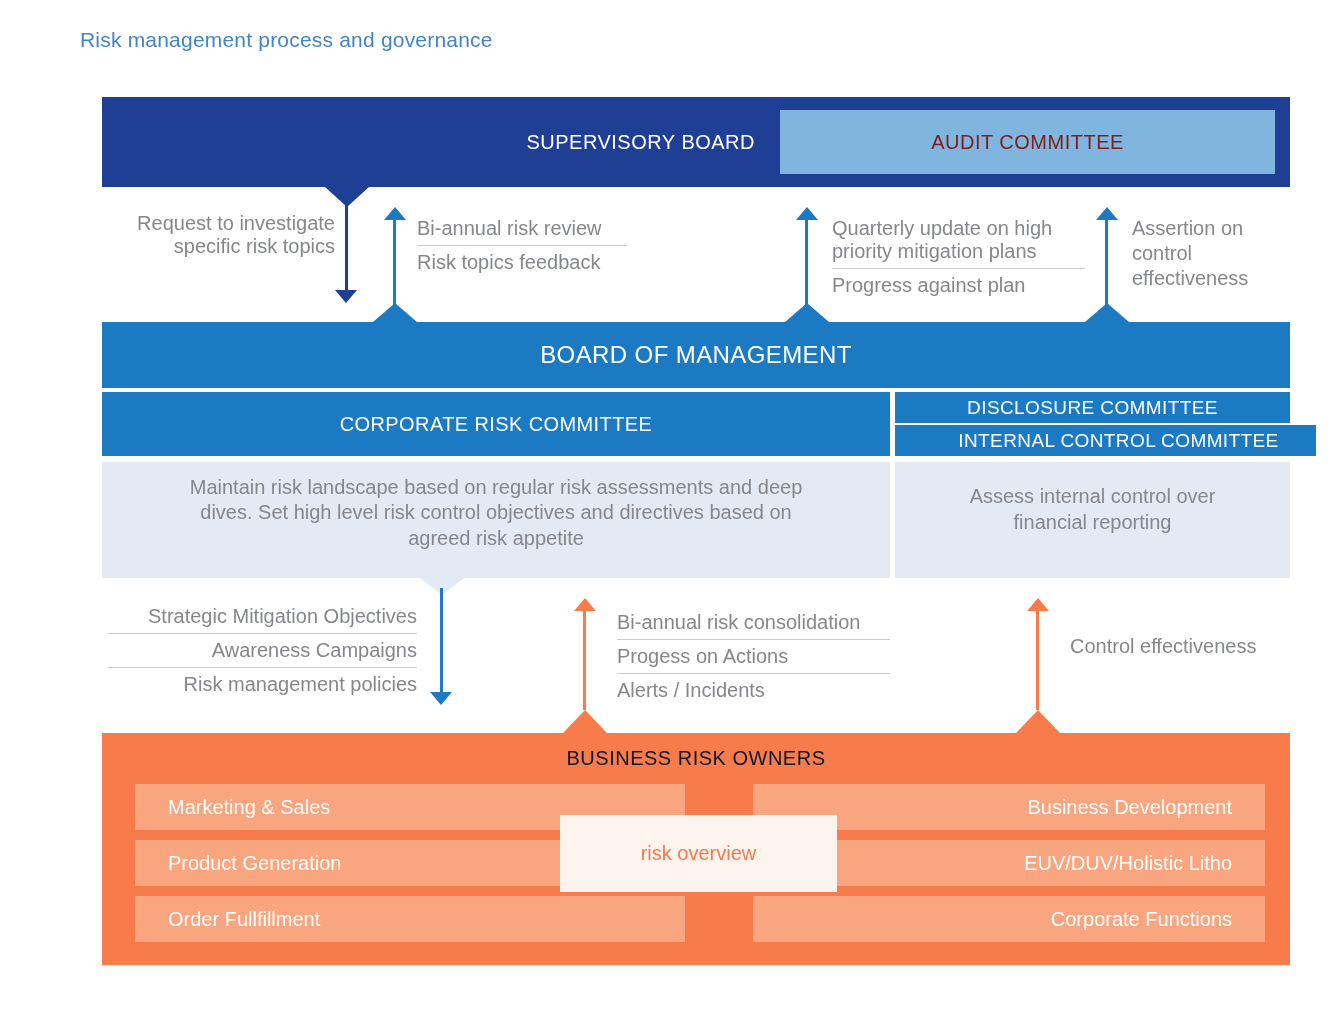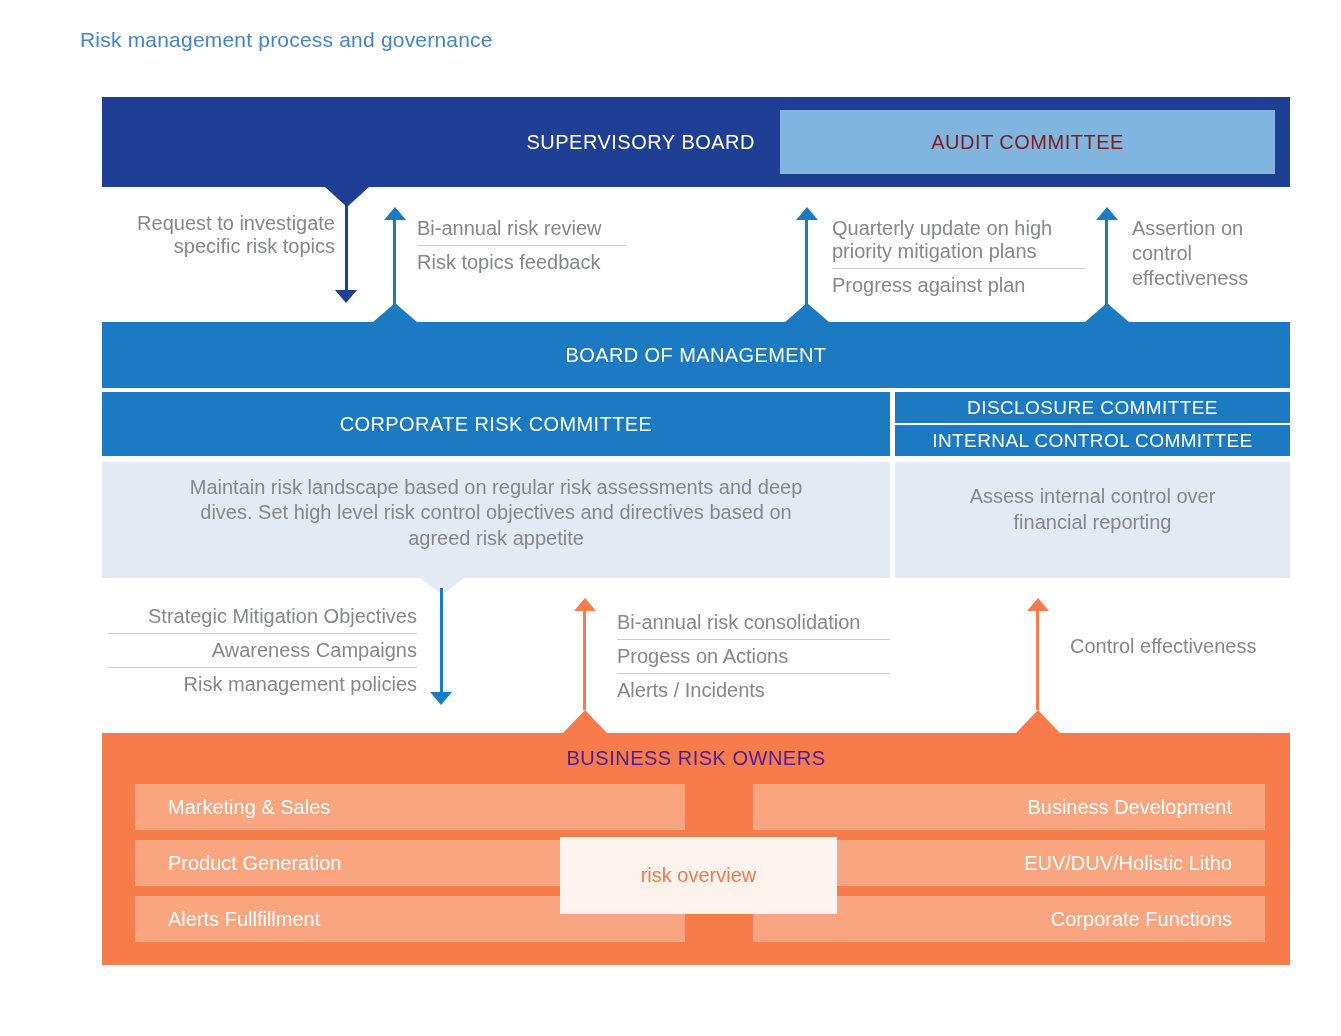--- a/index.html
+++ b/index.html
@@ -12,24 +12,24 @@
   .page-title{left:60px;top:28px;font-size:21px;color:#4285C6;letter-spacing:.2px;}
   
   .bar{display:flex;align-items:center;justify-content:center;color:#fff;letter-spacing:.4px;}
   .navy{background:#1F3F94;}
   .blue{background:#1C7AC3;}
   .supervisory{left:82px;top:97px;width:1188px;height:90px;}
   .supervisory-label{position:absolute;left:0;top:0;width:653px;height:90px;display:flex;
     align-items:center;justify-content:flex-end;font-size:20px;color:#fff;letter-spacing:.5px;}
   .audit{position:absolute;right:15px;top:13px;width:495px;height:64px;background:#7FB5DE;
     display:flex;align-items:center;justify-content:center;font-size:20px;color:#7f1d1d;letter-spacing:.5px;}
-  .board{left:82px;top:322px;width:1188px;height:66px;font-size:20px;}
+  .board{left:82px;top:322px;width:1188px;height:66px;font-size:24px;}
   .corp-risk{left:82px;top:392px;width:788px;height:64px;font-size:20px;}
   .disclosure{left:875px;top:392px;width:395px;height:31px;font-size:19px;}
-  .internal{left:875px;top:425px;width:395px;height:31px;font-size:19px;}
+  .internal{left:875px;top:425px;width:395px;height:31px;font-size:19px;padding-left:26px;}
   
   .panel{background:#E4EAF4;color:#85878B;display:flex;align-items:center;justify-content:center;
     text-align:center;font-size:20px;line-height:1.28;}
   .panel-left{left:82px;top:462px;width:788px;height:116px;}
   .panel-left .inner{width:620px;margin-top:-14px;}
   .panel-right{left:875px;top:462px;width:395px;height:116px;}
   .panel-right .inner{width:300px;margin-top:-20px;}
   
   .vline{position:absolute;width:3px;}
   .vline.c-navy{background:#1F3F94;}
@@ -37,27 +37,27 @@
   .vline.c-orange{background:#F87C4B;}
   .tri{position:absolute;width:0;height:0;}
   
   .stack{position:absolute;color:#85878B;font-size:20px;}
   .stack > div{padding:5px 0;}
   .stack > div + div{border-top:1px solid #CBCCCE;}
   .stack.right{text-align:right;}
   .single-label{position:absolute;color:#85878B;font-size:20px;line-height:1.25;}
   
   .owners{left:82px;top:733px;width:1188px;height:232px;background:#F87C4B;}
-  .owners-title{position:absolute;left:0;top:14px;width:100%;text-align:center;color:#4c1d95;
+  .owners-title{position:absolute;left:0;top:14px;width:100%;text-align:center;color:#0f172a;
     font-size:20px;letter-spacing:.5px;}
   .orow{position:absolute;height:46px;background:#F9A57F;color:#fff;font-size:20px;
     display:flex;align-items:center;text-align:right;}
   .orow.left{left:33px;width:517px;padding-left:33px;box-sizing:content-box;}
   .orow.right{left:651px;width:479px;justify-content:flex-end;padding-right:33px;box-sizing:content-box;}
-  .overlay-box{position:absolute;left:458px;top:104px;width:277px;height:77px;background:#FDF4ED;
+  .overlay-box{position:absolute;left:458px;top:82px;width:277px;height:77px;background:#FDF4ED;
     display:flex;align-items:center;justify-content:center;color:#F5794D;font-size:20px;}
 </style>
 </head>
 <body>
 
 <div class="canvas">
 
   <div class="abs page-title">Risk management process and governance</div>
 
   <div class="abs bar navy supervisory">
@@ -138,21 +138,21 @@
   <div class="tri" style="left:1007px;top:598px;border-left:11px solid transparent;border-right:11px solid transparent;border-bottom:13px solid #F87C4B;"></div>
   <div class="vline c-orange" style="left:1016px;top:609px;height:101px;"></div>
   <div class="tri" style="left:996px;top:710px;border-left:22px solid transparent;border-right:22px solid transparent;border-bottom:23px solid #F87C4B;"></div>
   <div class="single-label" style="left:1050px;top:634px;width:230px;">Control effectiveness</div>
 
   <div class="abs owners">
     <div class="owners-title">BUSINESS RISK OWNERS</div>
 
     <div class="orow left" style="top:51px;">Marketing &amp; Sales</div>
     <div class="orow left" style="top:107px;">Product Generation</div>
-    <div class="orow left" style="top:163px;">Alerts Fullfillment</div>
+    <div class="orow left" style="top:163px;">Order Fullfillment</div>
 
     <div class="orow right" style="top:51px;">Business Development</div>
     <div class="orow right" style="top:107px;">EUV/DUV/Holistic Litho</div>
     <div class="orow right" style="top:163px;">Corporate Functions</div>
 
     <div class="overlay-box">risk overview</div>
   </div>
 
 </div>
 

